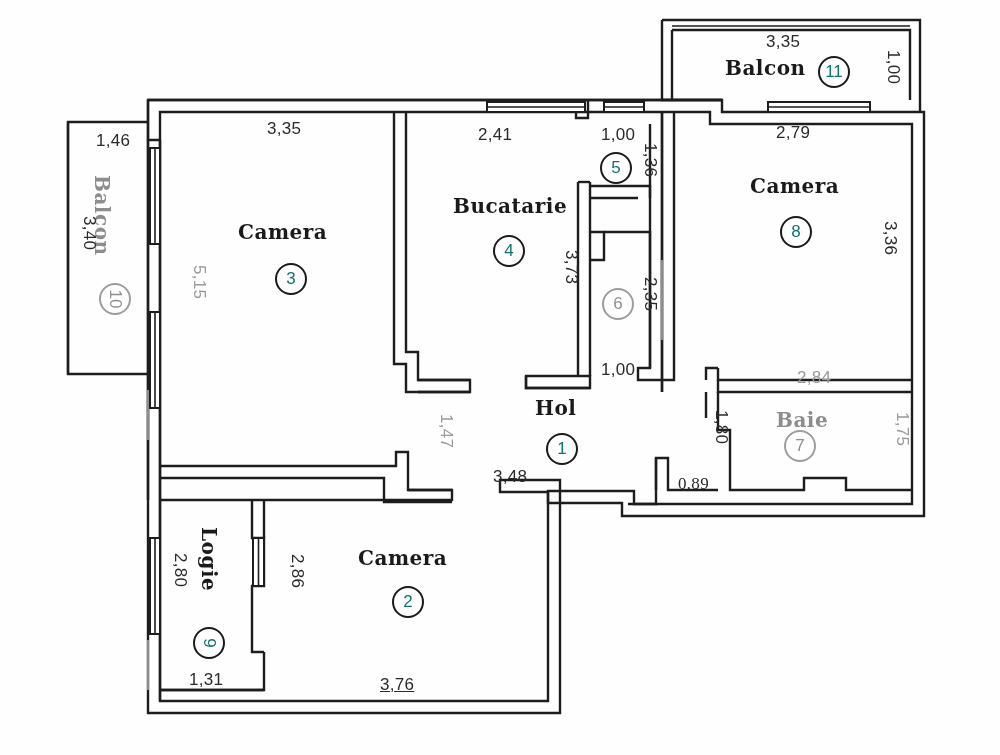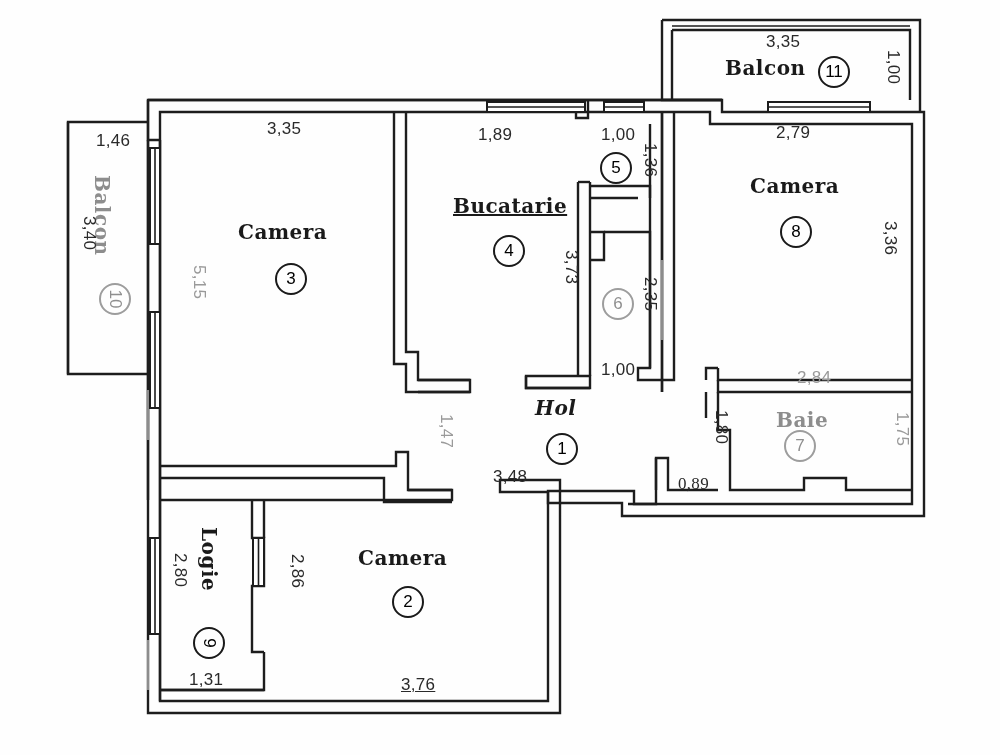--- a/index.html
+++ b/index.html
@@ -34,21 +34,21 @@
   .rot-cw{transform-origin:left top;transform:rotate(90deg);}
 
   .badge{
     position:absolute;
     width:32px;height:32px;
     border:2.2px solid #1a1a1a;
     border-radius:50%;
     box-sizing:border-box;
     display:flex;align-items:center;justify-content:center;
     font-family:"Liberation Sans", sans-serif;
-    font-size:17px;color:#000000;background:transparent;
+    font-size:17px;color:#0f766e;background:transparent;
   }
   .badge.faint{border-color:#9d9d9d;color:#8f8f8f;}
   .badge.rot-cw{transform-origin:left top;transform:rotate(90deg);}
 </style>
 </head>
 <body>
 
 <div id="plan-root">
 
   <svg id="plan-svg" viewBox="0 0 1000 755" xmlns="http://www.w3.org/2000/svg">
@@ -205,34 +205,34 @@
 
     <g fill="none" stroke="#8c8c8c" stroke-width="2">
       <path d="M 148,390 L 148,440"></path>
       <path d="M 148,640 L 148,690"></path>
       <path d="M 662,260 L 662,340"></path>
     </g>
 
   </svg>
 
   <div id="labels">
-      <div class="lbl room-name" style="left: 535px; top: 398px; font-style: italic;">Hol</div>
+      <div class="lbl room-name" style="left: 535px; top: 398px;">Hol</div>
       <div class="lbl dim" style="left: 493px; top: 468px;">3,48</div>
       <div class="badge" style="left: 546px; top: 433px;">1</div>
       <div class="lbl room-name" style="left: 358px; top: 548px;">Camera</div>
-      <div class="lbl dim" style="left: 401px; top: 676px; text-decoration: underline;">3,76</div>
+      <div class="lbl dim" style="left: 380px; top: 676px; text-decoration: underline;">3,76</div>
       <div class="lbl dim rot-cw" style="left: 306px; top: 554px;">2,86</div>
       <div class="badge" style="left: 392px; top: 586px;">2</div>
       <div class="lbl room-name" style="left: 238px; top: 222px;">Camera</div>
       <div class="lbl dim" style="left: 267px; top: 120px;">3,35</div>
       <div class="lbl dim faint rot-cw" style="left: 208px; top: 265px;">5,15</div>
       <div class="lbl dim faint rot-cw" style="left: 455px; top: 414px;">1,47</div>
       <div class="badge" style="left: 275px; top: 263px;">3</div>
-      <div class="lbl room-name" style="left: 453px; top: 196px; text-decoration: underline;">Bucatarie</div>
-      <div class="lbl dim" style="left: 478px; top: 126px;">1,89</div>
+      <div class="lbl room-name" style="left: 453px; top: 196px;">Bucatarie</div>
+      <div class="lbl dim" style="left: 478px; top: 126px;">2,41</div>
       <div class="lbl dim rot-cw" style="left: 580px; top: 250px;">3,73</div>
       <div class="badge" style="left: 493px; top: 235px;">4</div>
       <div class="lbl dim" style="left: 601px; top: 126px;">1,00</div>
       <div class="lbl dim rot-cw" style="left: 659px; top: 143px;">1,36</div>
       <div class="badge" style="left: 600px; top: 152px;">5</div>
       <div class="lbl dim rot-cw" style="left: 659px; top: 277px;">2,35</div>
       <div class="lbl dim" style="left: 601px; top: 361px;">1,00</div>
       <div class="badge faint" style="left: 602px; top: 288px;">6</div>
       <div class="lbl room-name faint" style="left: 776px; top: 393px; margin-top: 17px;">Baie</div>
       <div class="lbl dim faint" style="left: 797px; top: 369px;">2,84</div>

